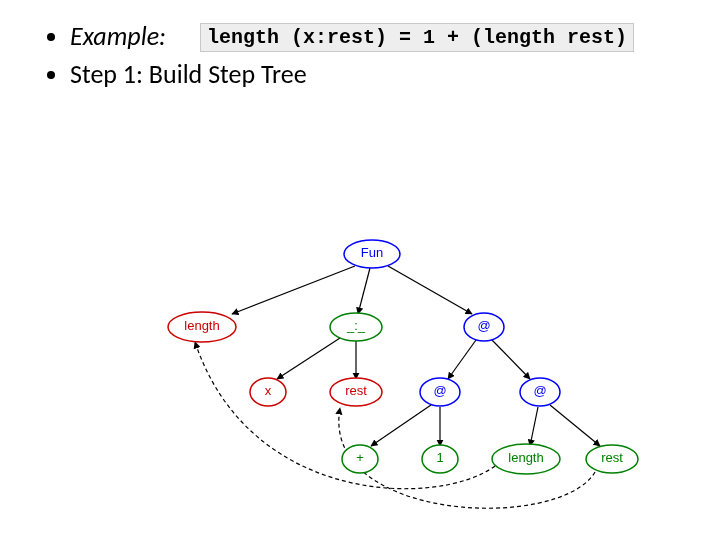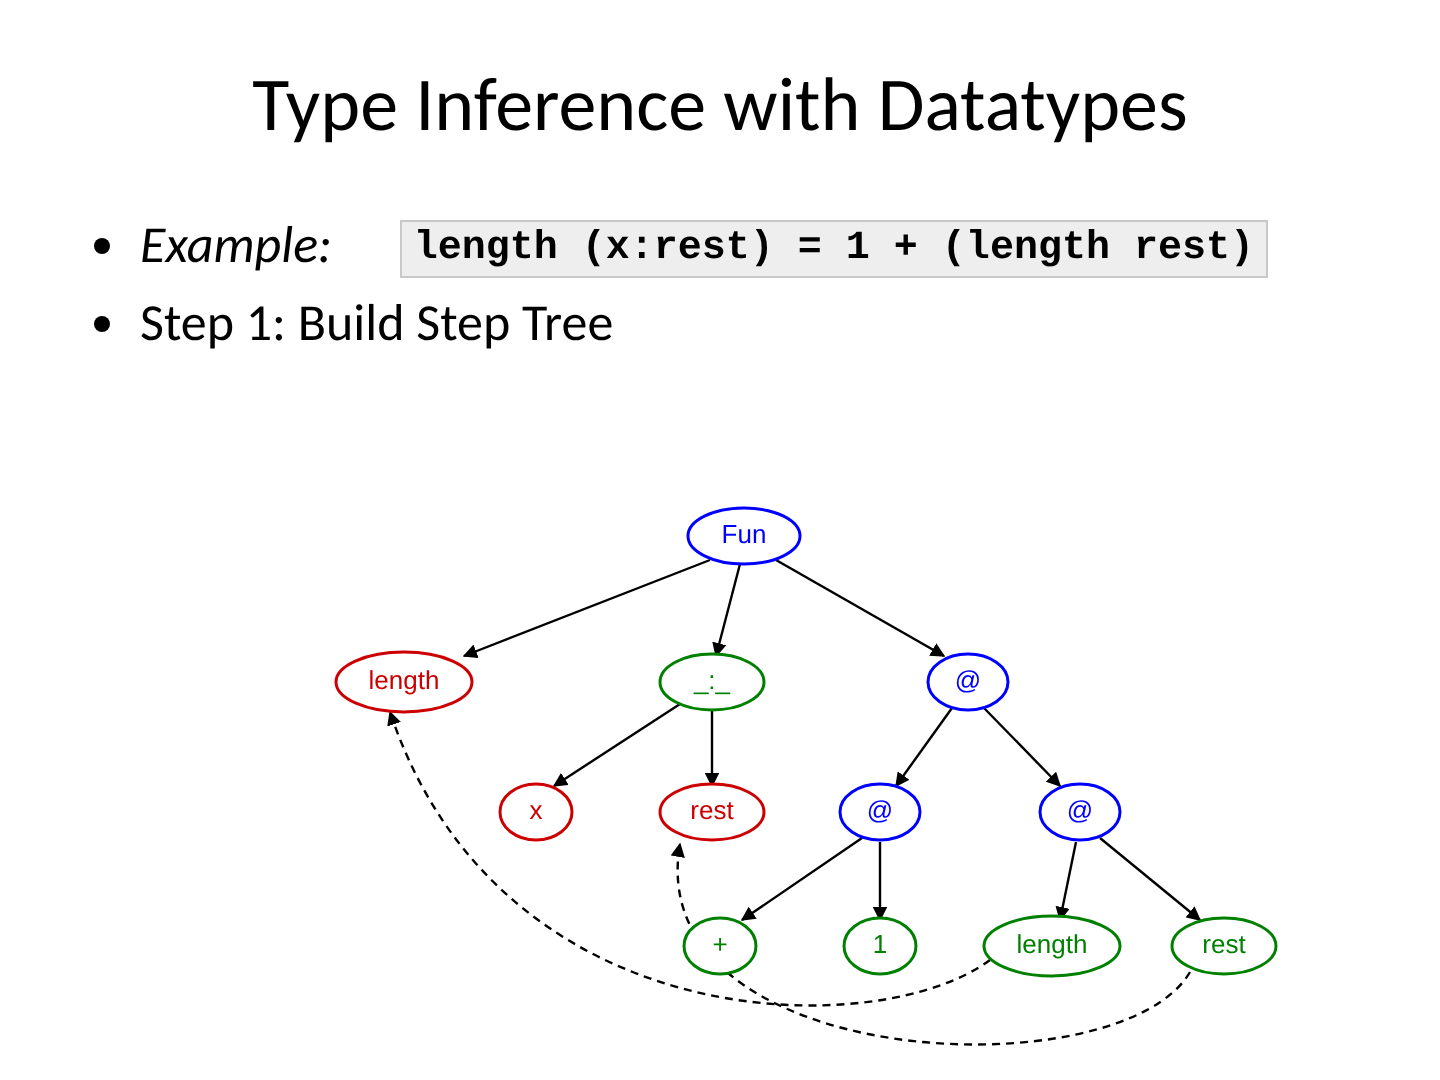--- a/index.html
+++ b/index.html
@@ -42,41 +42,40 @@
     background: #eeeeee;
     border: 1px solid #c8c8c8;
     padding: 2px 6px;
     margin-left: 14px;
     vertical-align: 2px;
     white-space: pre;
   }
   .diagram-wrap {
     position: absolute;
     left: 140px;
-    top: 246px;
+    top: 232px;
     width: 500px;
     height: 290px;
   }
   svg { overflow: visible; }
   .edge { stroke: #000; stroke-width: 1.2; fill: none; }
   .dashed { stroke-dasharray: 4 3; }
   .node-ell { stroke-width: 1.5; fill: #fff; }
   .n-blue { stroke: #0000ff; fill: #fff; }
   .t-blue { fill: #0000ff; }
   .n-red  { stroke: #cc0000; }
   .t-red  { fill: #cc0000; }
   .n-green{ stroke: #008000; }
   .t-green{ fill: #008000; }
   .nlabel { font-family: Arial, sans-serif; font-size: 13px; text-anchor: middle; dominant-baseline: middle; }
 </style>
 </head>
 <body>
 
 <div class="slide">
-  <h1 class="title">Type Inference with Datatypes</h1>
 
   <ul class="bullets">
     <li>
       <span class="example-label">Example:</span>
       <span class="code-box">length (x:rest) = 1 + (length rest)</span>
     </li>
     <li>Step 1: Build Step Tree</li>
   </ul>
 
   <div class="diagram-wrap">

